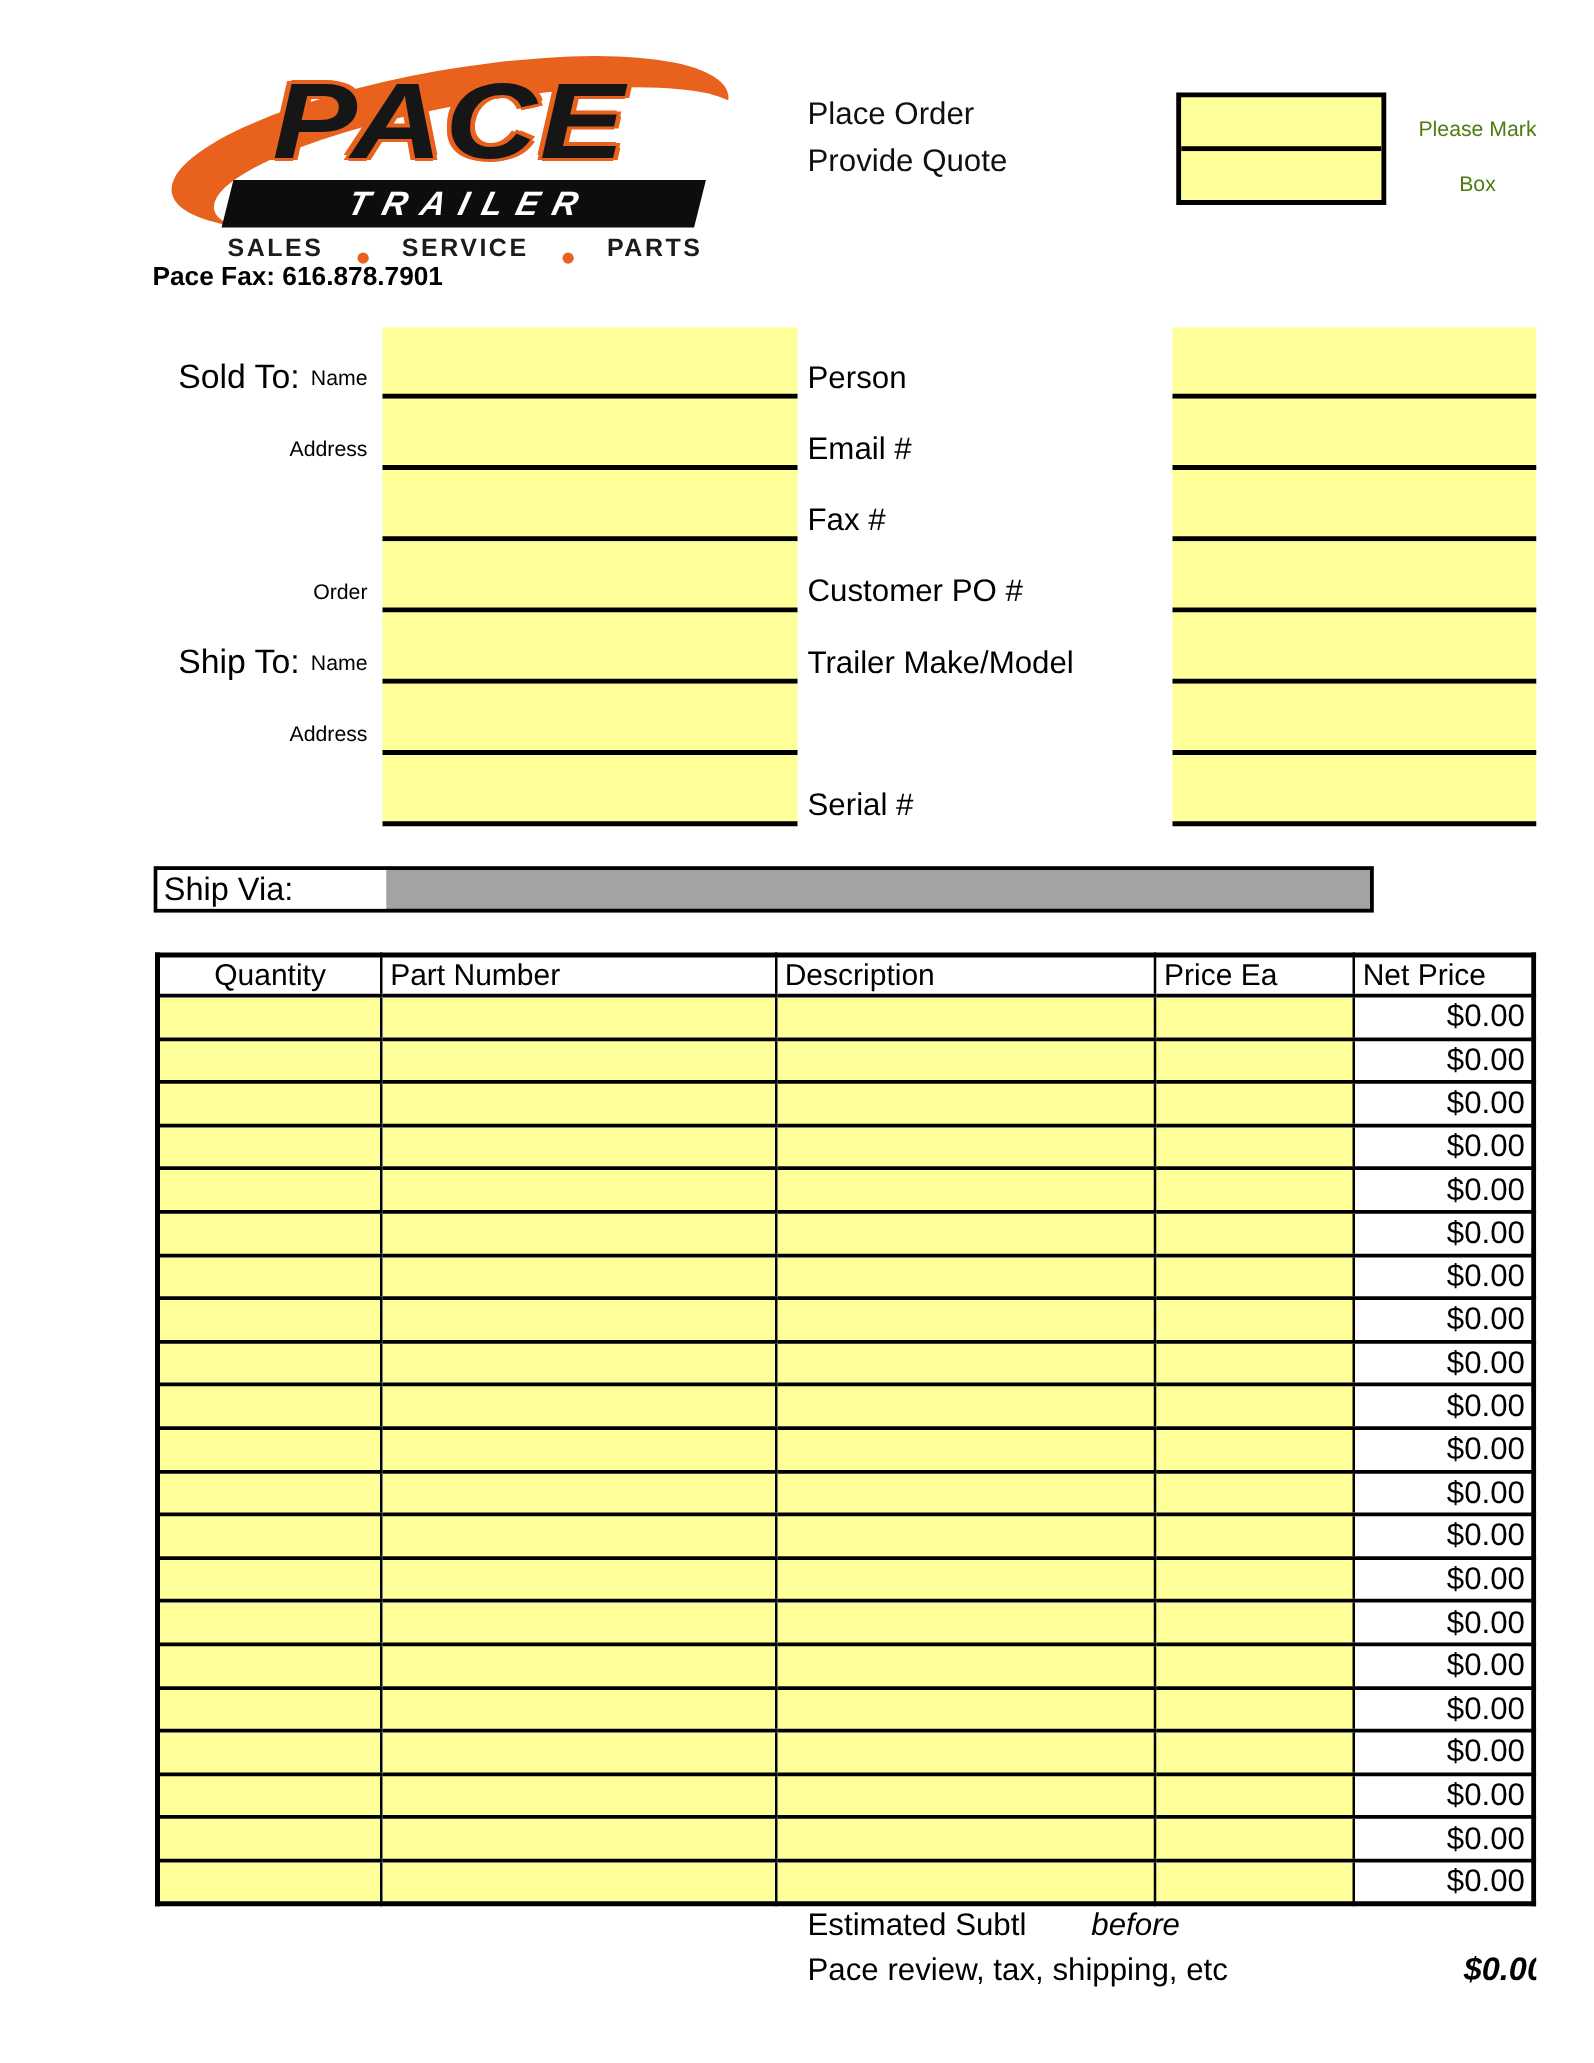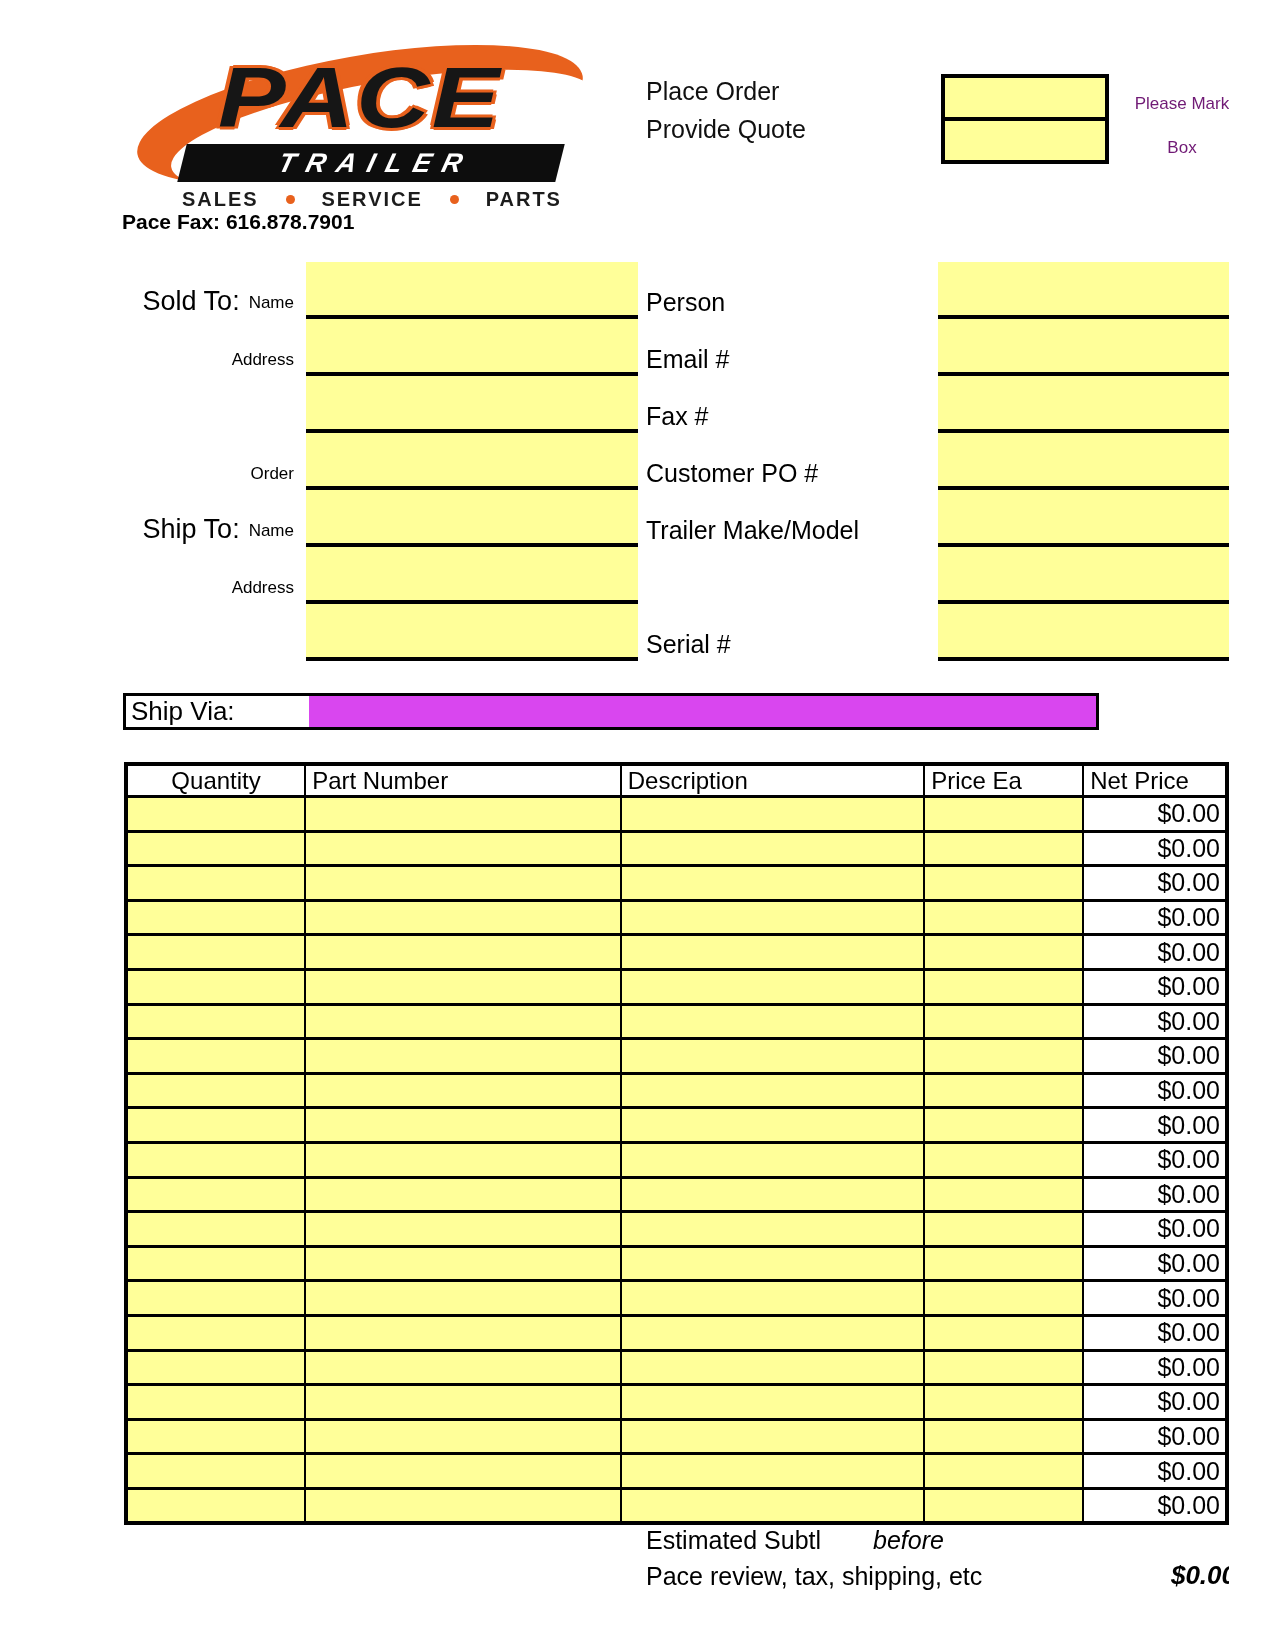--- a/index.html
+++ b/index.html
@@ -7,44 +7,44 @@
   .page { position:relative; width:1183px; height:1650px; margin:0 auto; background:#ffffff; overflow:hidden; }
 
   
   .logo { position:absolute; left:88px; top:52px; width:500px; height:156px; }
   .swoosh { position:absolute; left:0; top:4px; width:452px; height:118px; border-radius:50%; background:#E8611D; transform:rotate(-10deg); }
   .swoosh-inner { position:absolute; left:34px; top:30px; width:430px; height:96px; border-radius:50%; background:#ffffff; transform:rotate(-10deg); }
   .brand { position:absolute; left:84px; top:2px; font-size:86px; line-height:1; font-weight:bold; font-style:italic; color:#161616; letter-spacing:2px; transform:scaleX(1.18); transform-origin:left center;
            text-shadow:3px 2px 0 #E8611D,-3px -2px 0 #E8611D,3px -2px 0 #E8611D,-3px 2px 0 #E8611D,0 3px 0 #E8611D,0 -3px 0 #E8611D; }
   .trailer-bar { position:absolute; left:48px; top:92px; width:378px; height:38px; background:#0d0d0d; transform:skewX(-14deg); display:flex; align-items:center; justify-content:center; }
   .trailer-bar span { color:#ffffff; font-weight:bold; font-style:italic; font-size:27px; letter-spacing:11px; padding-left:10px; white-space:nowrap; }
-  .tagline { position:absolute; left:48px; top:136px; width:380px; display:flex; align-items:center; justify-content:space-between; font-weight:bold; font-size:20px; letter-spacing:2px; color:#1c1c1c; }
+  .tagline { position:absolute; left:48px; top:136px; width:380px; display:flex; align-items:flex-end; justify-content:space-between; font-weight:bold; font-size:20px; letter-spacing:2px; color:#1c1c1c; }
   .tagline .dot { width:9px; height:9px; border-radius:50%; background:#E8611D; display:inline-block; }
 
   .pace-fax { position:absolute; left:76px; top:210px; font-size:21px; font-weight:bold; }
 
   
   .order-opts { position:absolute; left:600px; top:72px; font-size:25px; line-height:38px; color:#101010; }
   .mark-box { position:absolute; left:895px; top:74px; width:160px; border:4px solid #000; background:#FFFF99; }
   .mark-cell { height:39px; background:#FFFF99; }
   .mark-cell.first { border-bottom:4px solid #000; }
-  .mark-note { position:absolute; left:1074px; top:82px; width:124px; font-size:17px; text-align:center; line-height:44px; color:#701a75; }
+  .mark-note { position:absolute; left:1074px; top:82px; width:124px; font-size:17px; text-align:center; line-height:44px; color:#4d7c0f; }
 
   
   .fields { position:absolute; }
   .field { height:57px; background:#FFFF99; border-bottom:4px solid #000; box-sizing:border-box; }
   .lf-fields { left:260px; top:262px; width:332px; }
   .rf-fields { left:892px; top:262px; width:306px; }
   .lf-label { position:absolute; left:70px; width:178px; height:53px; display:flex; align-items:flex-end; justify-content:flex-end; gap:9px; white-space:nowrap; }
   .lf-label .sec { font-size:27px; line-height:1; }
   .lf-label .sm { font-size:17px; line-height:1; padding-bottom:4px; }
   .rf-label { position:absolute; left:600px; width:285px; height:53px; display:flex; align-items:flex-end; font-size:25px; line-height:1; white-space:nowrap; }
 
   
-  .ship-via { position:absolute; left:77px; top:693px; width:976px; height:37px; border:3px solid #000; background:#d946ef; box-sizing:border-box; display:flex; }
+  .ship-via { position:absolute; left:77px; top:693px; width:976px; height:37px; border:3px solid #000; background:#a3a3a3; box-sizing:border-box; display:flex; }
   .ship-via-label { width:183px; background:#ffffff; font-size:26px; display:flex; align-items:center; padding-left:5px; box-sizing:border-box; }
   .ship-via-input { flex:1; }
 
   
   .parts { position:absolute; left:78px; top:762px; border-collapse:collapse; table-layout:fixed; border:4px solid #000; background:#fff; }
   .parts th { border:2px solid #000; border-bottom:3px solid #000; height:29px; font-size:24px; font-weight:normal; text-align:left; padding:0 6px; background:#ffffff; white-space:nowrap; overflow:hidden; }
   .parts th.center { text-align:center; }
   .parts td { border:2px solid #000; border-top:3px solid #000; height:31.6px; padding:0; overflow:hidden; }
   .parts td.y { background:#FFFF99; }
   .parts td.net { background:#ffffff; text-align:right; font-size:25px; padding-right:5px; white-space:nowrap; }

